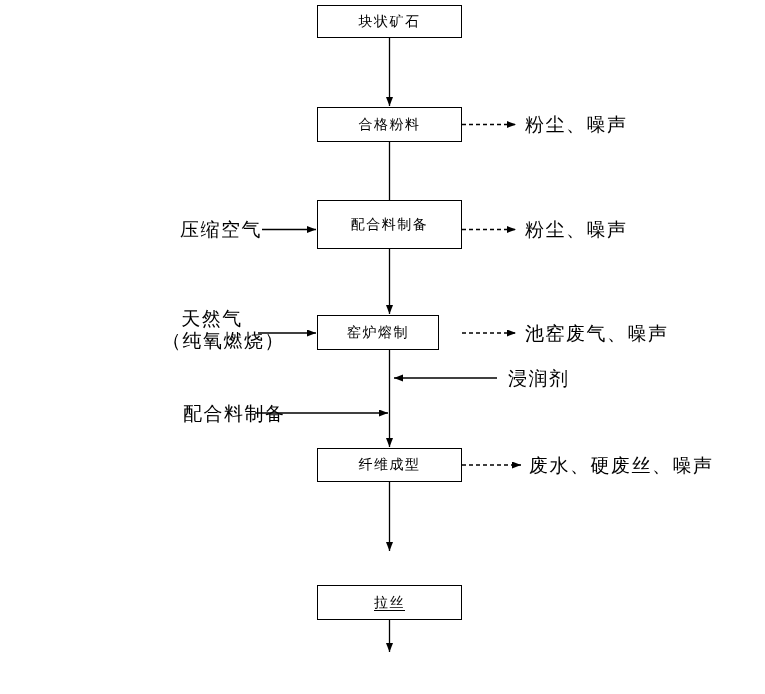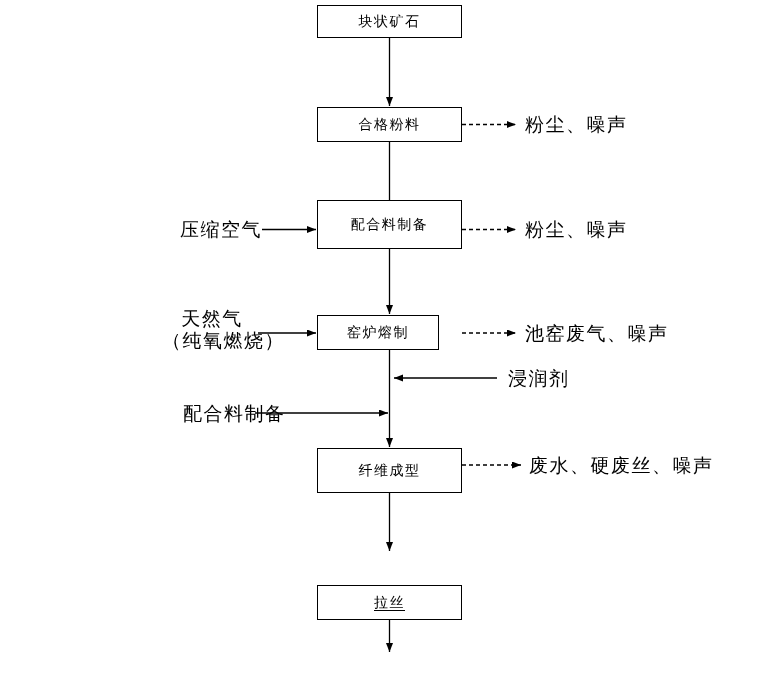--- a/index.html
+++ b/index.html
@@ -96,21 +96,21 @@
   </div>
   <div class="pbox" style="left:317px; top:107px; width:145px; height:35px;">
     <span>合格粉料</span>
   </div>
   <div class="pbox" style="left:317px; top:200px; width:145px; height:49px;">
     <span>配合料制备</span>
   </div>
   <div class="pbox" style="left:317px; top:315px; width:122px; height:35px;">
     <span>窑炉熔制</span>
   </div>
-  <div class="pbox" style="left:317px; top:448px; width:145px; height:45px;">
+  <div class="pbox" style="left:317px; top:448px; width:145px; height:34px;">
     <span>纤维成型</span>
   </div>
   <div class="pbox" style="left:317px; top:552px; width:145px; height:35px;margin-top:33px;">
     <span class="u">拉丝</span>
   </div>
 
   <div class="lbl right-align" style="left:180px; top:219px; width:80px;">压缩空气</div>
   <div class="lbl center-align" style="left:162px; top:307px; width:100px;">
     <div>天然气</div>
     <div>（纯氧燃烧）</div>

